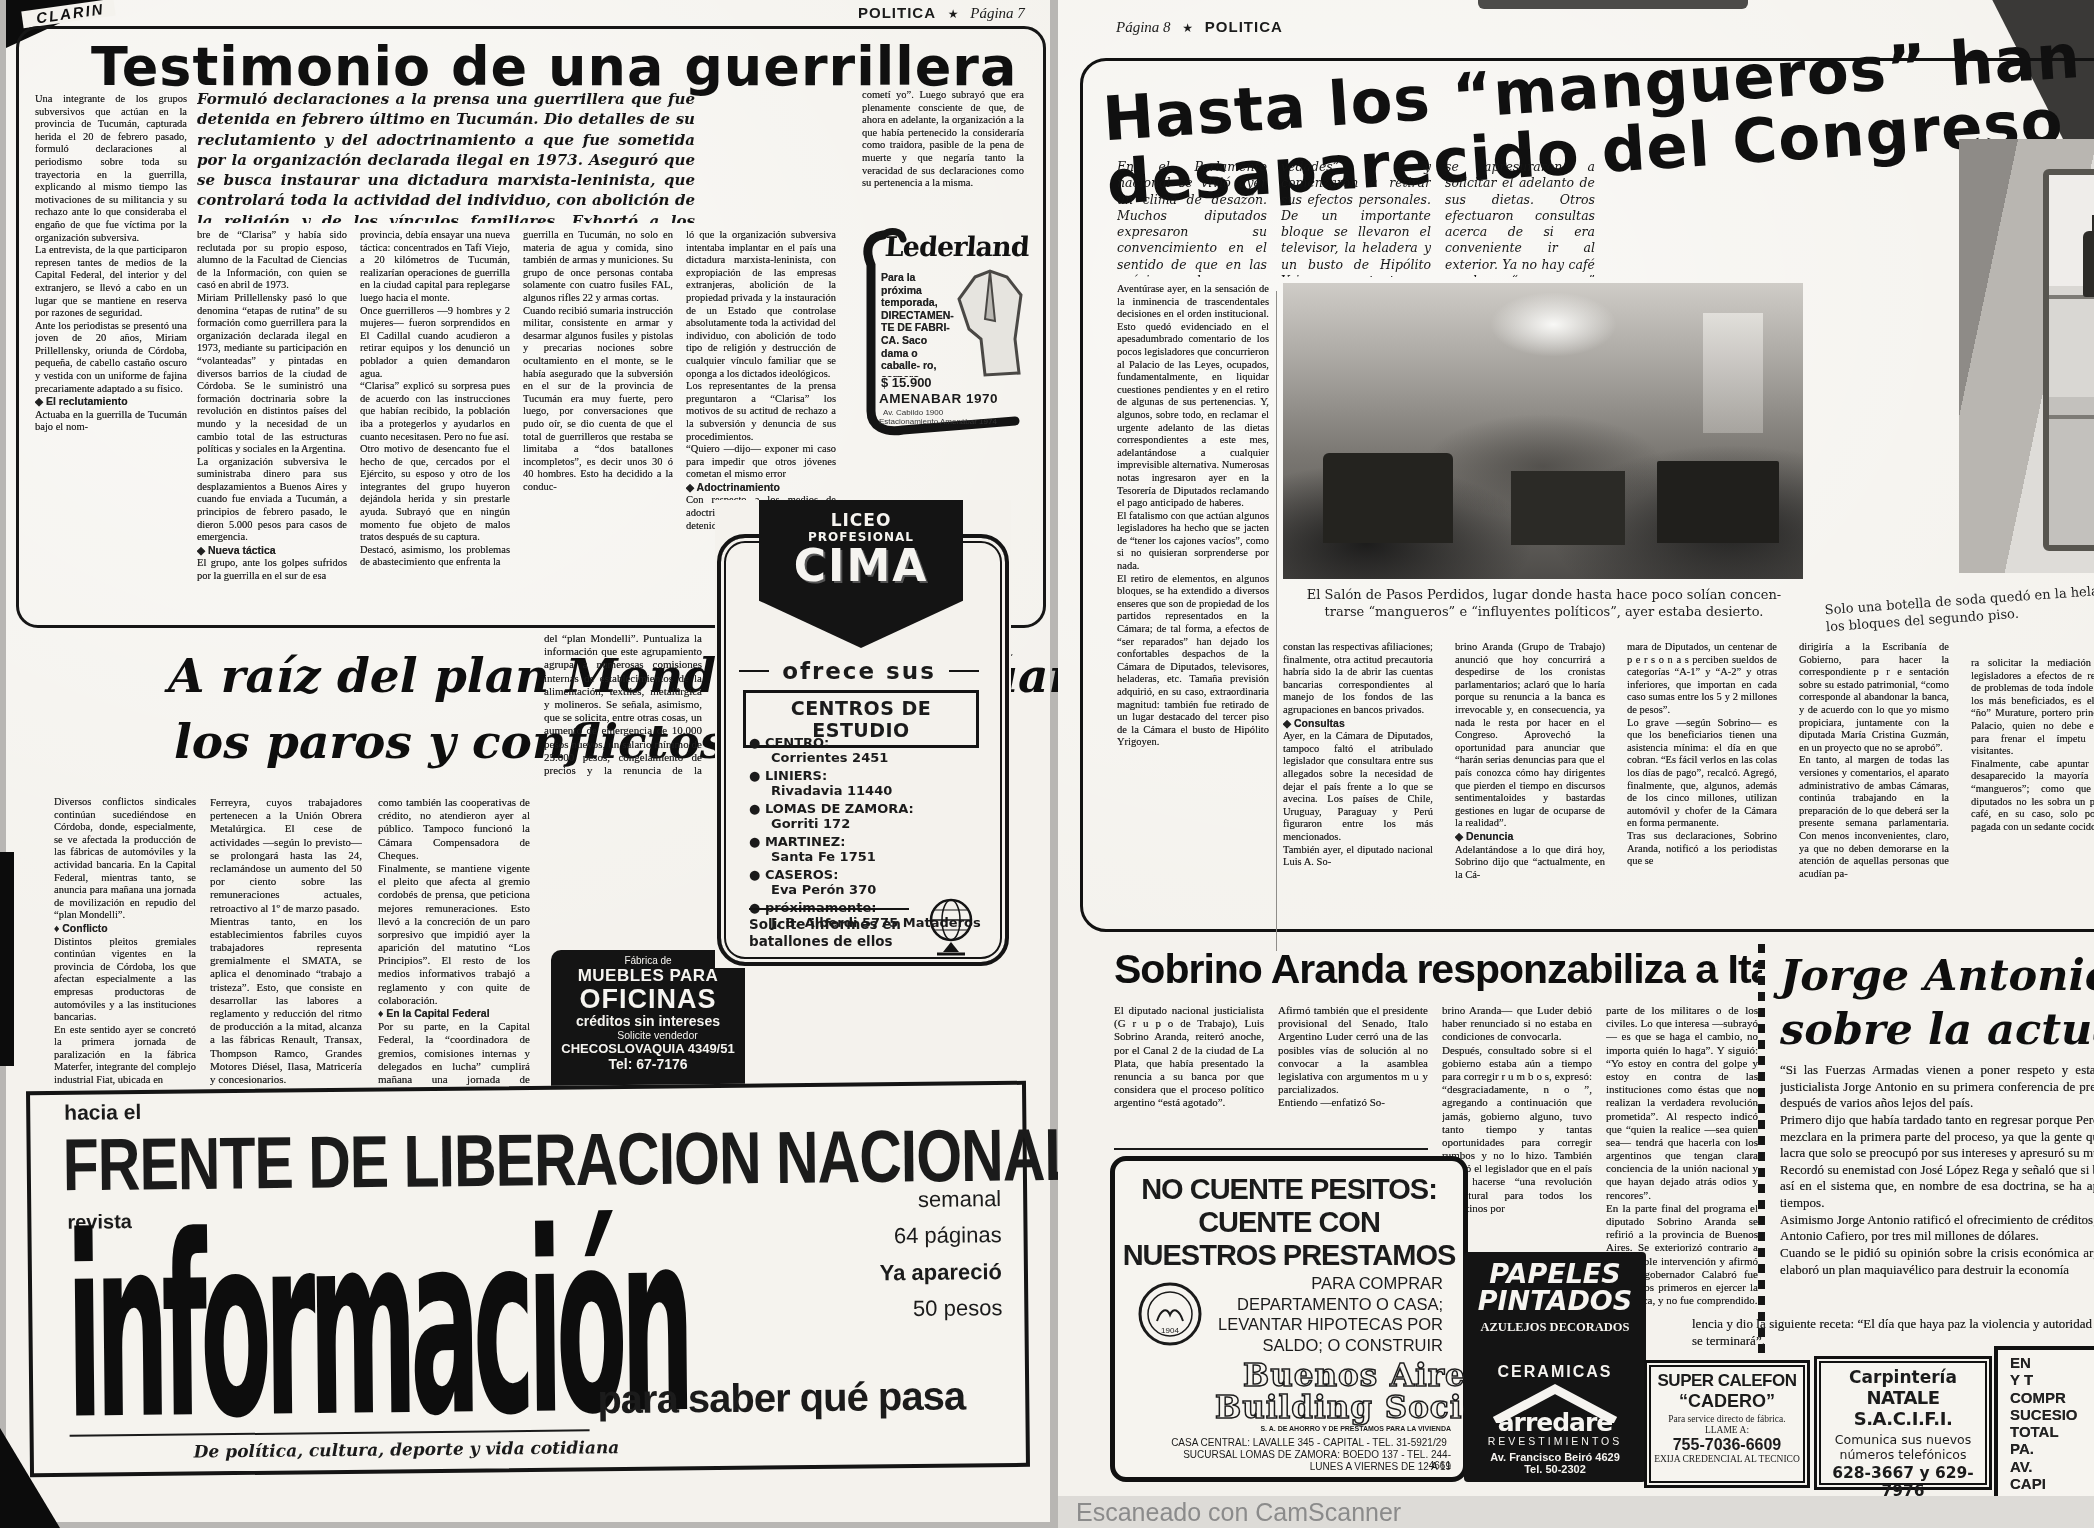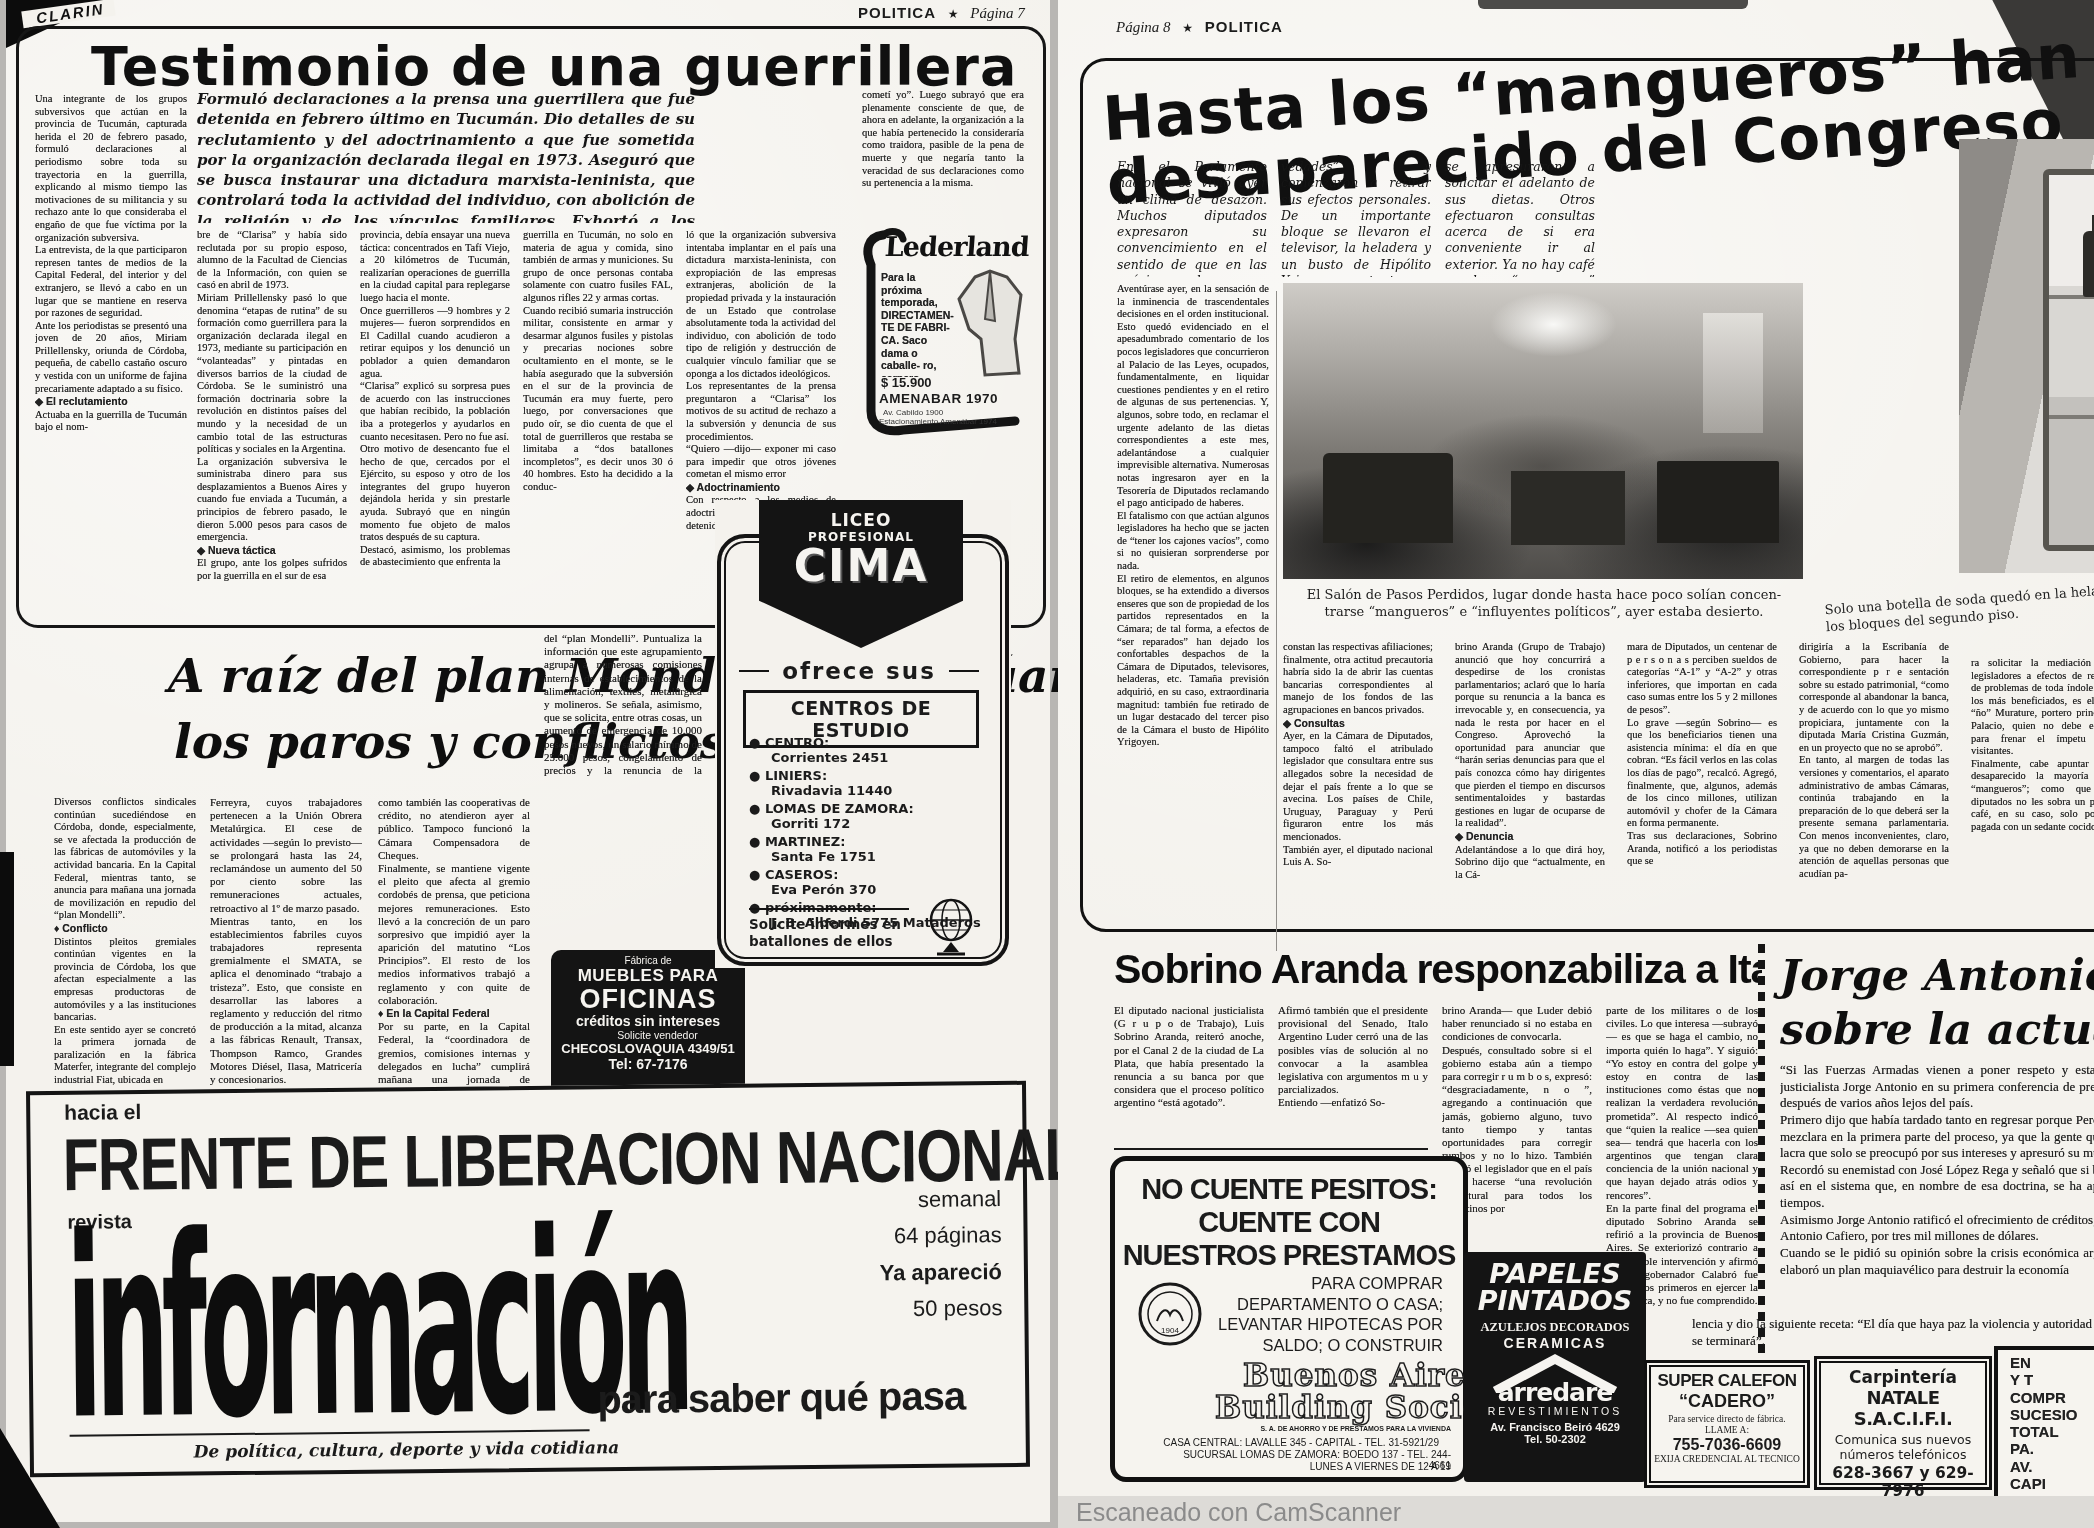--- a/index.html
+++ b/index.html
@@ -285,30 +285,30 @@
     <svg width="66" height="66" viewBox="0 0 66 66" style="position:absolute;left:22px;top:120px;">
       <circle cx="33" cy="33" r="30" fill="none" stroke="#1a1a1a" stroke-width="3"></circle>
       <circle cx="33" cy="33" r="22" fill="none" stroke="#1a1a1a" stroke-width="1.5"></circle>
       <path d="M20,40 C24,28 30,26 33,34 C36,26 42,28 46,40" fill="none" stroke="#1a1a1a" stroke-width="2"></path>
       <text x="33" y="52" text-anchor="middle" font-size="8" font-family="Liberation Sans,sans-serif" fill="#1a1a1a">1904</text>
     </svg>
     <div style="position:absolute;left:100px;top:112px;width:228px;text-align:right;font-family:'Liberation Sans',sans-serif;font-size:16.5px;line-height:1.25;">PARA COMPRAR DEPARTAMENTO O CASA; LEVANTAR HIPOTECAS POR SALDO; O CONSTRUIR</div>
     <div class="outline-type" style="position:absolute;left:128px;top:196px;font-size:31px;">Buenos Aires</div>
     <div class="outline-type" style="position:absolute;left:100px;top:228px;font-size:31px;">Building Society</div>
     <div style="position:absolute;left:120px;top:264px;width:216px;text-align:right;font-family:'Liberation Sans',sans-serif;font-size:7px;font-weight:bold;">S. A. DE AHORRO Y DE PRESTAMOS PARA LA VIVIENDA</div>
-    <div style="position:absolute;left:48px;top:276px;width:276px;text-align:right;font-family:'Liberation Sans',sans-serif;font-size:10px;">CASA CENTRAL: LAVALLE 345 - CAPITAL - TEL. 31-5921/29</div>
+    <div style="position:absolute;left:56px;top:276px;width:276px;text-align:center;font-family:'Liberation Sans',sans-serif;font-size:10px;">CASA CENTRAL: LAVALLE 345 - CAPITAL - TEL. 31-5921/29</div>
     <div style="position:absolute;left:48px;top:288px;width:288px;text-align:right;font-family:'Liberation Sans',sans-serif;font-size:10px;">SUCURSAL LOMAS DE ZAMORA: BOEDO 137 - TEL. 244-4661</div>
     <div style="position:absolute;left:48px;top:300px;width:288px;text-align:right;font-family:'Liberation Sans',sans-serif;font-size:10px;">LUNES A VIERNES DE 12 A 19</div>
   </div>
 
   <div class="abs adblack" style="left:406px;top:1252px;width:182px;height:230px;border-radius:4px;text-align:center;">
     <div style="font-family:'DejaVu Sans',sans-serif;font-weight:bold;font-style:italic;font-size:27px;line-height:1;padding-top:8px;">PAPELES</div>
     <div style="font-family:'DejaVu Sans',sans-serif;font-weight:bold;font-style:italic;font-size:27px;line-height:1;">PINTADOS</div>
     <div style="font-family:Liberation Serif, serif;font-weight:bold;font-size:12.5px;margin-top:6px;">AZULEJOS DECORADOS</div>
-    <div style="font-family:'Liberation Sans',sans-serif;font-weight:bold;font-size:14px;letter-spacing:2px;">CERAMICAS</div>
+    <div style="font-family:'Liberation Sans',sans-serif;font-weight:bold;font-size:16px;letter-spacing:2px;margin-top:28px;">CERAMICAS</div>
     <svg width="140" height="40" viewBox="0 0 140 40" style="margin-top:2px;">
       <polyline points="10,38 70,6 130,38" fill="none" stroke="#f6f4f0" stroke-width="9"></polyline>
     </svg>
     <div style="font-family:'DejaVu Sans',sans-serif;font-weight:bold;font-size:25px;line-height:.8;letter-spacing:-1px;margin-top:-14px;">arredare</div>
     <div style="font-family:'Liberation Sans',sans-serif;font-size:10.5px;letter-spacing:3px;margin-top:2px;">REVESTIMIENTOS</div>
     <div style="font-family:'Liberation Sans',sans-serif;font-weight:bold;font-size:11px;margin-top:4px;">Av. Francisco Beiró 4629</div>
     <div style="font-family:'Liberation Sans',sans-serif;font-weight:bold;font-size:11px;">Tel. 50-2302</div>
   </div>
 
   <div class="abs" style="left:586px;top:1360px;width:160px;height:122px;border:3px solid #111;box-shadow:inset 0 0 0 2px #f6f4ef, inset 0 0 0 4px #111;background:#f6f4ef;text-align:center;">

